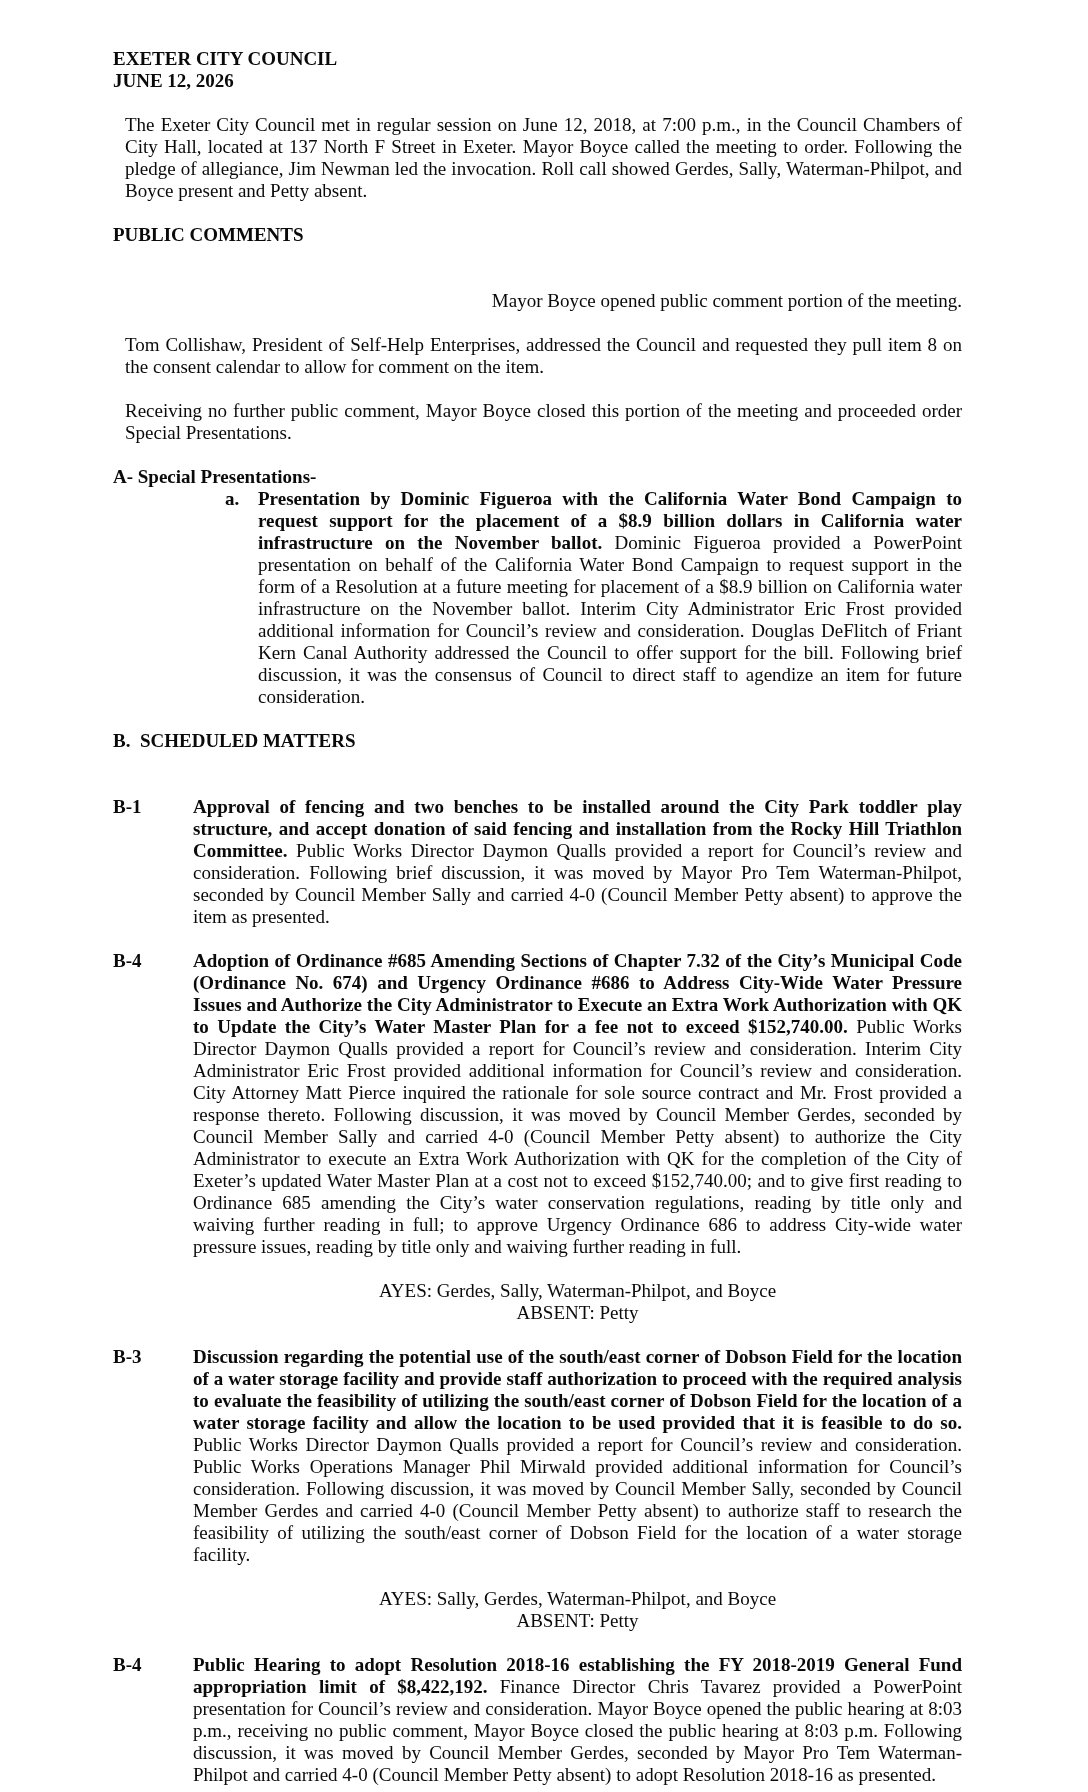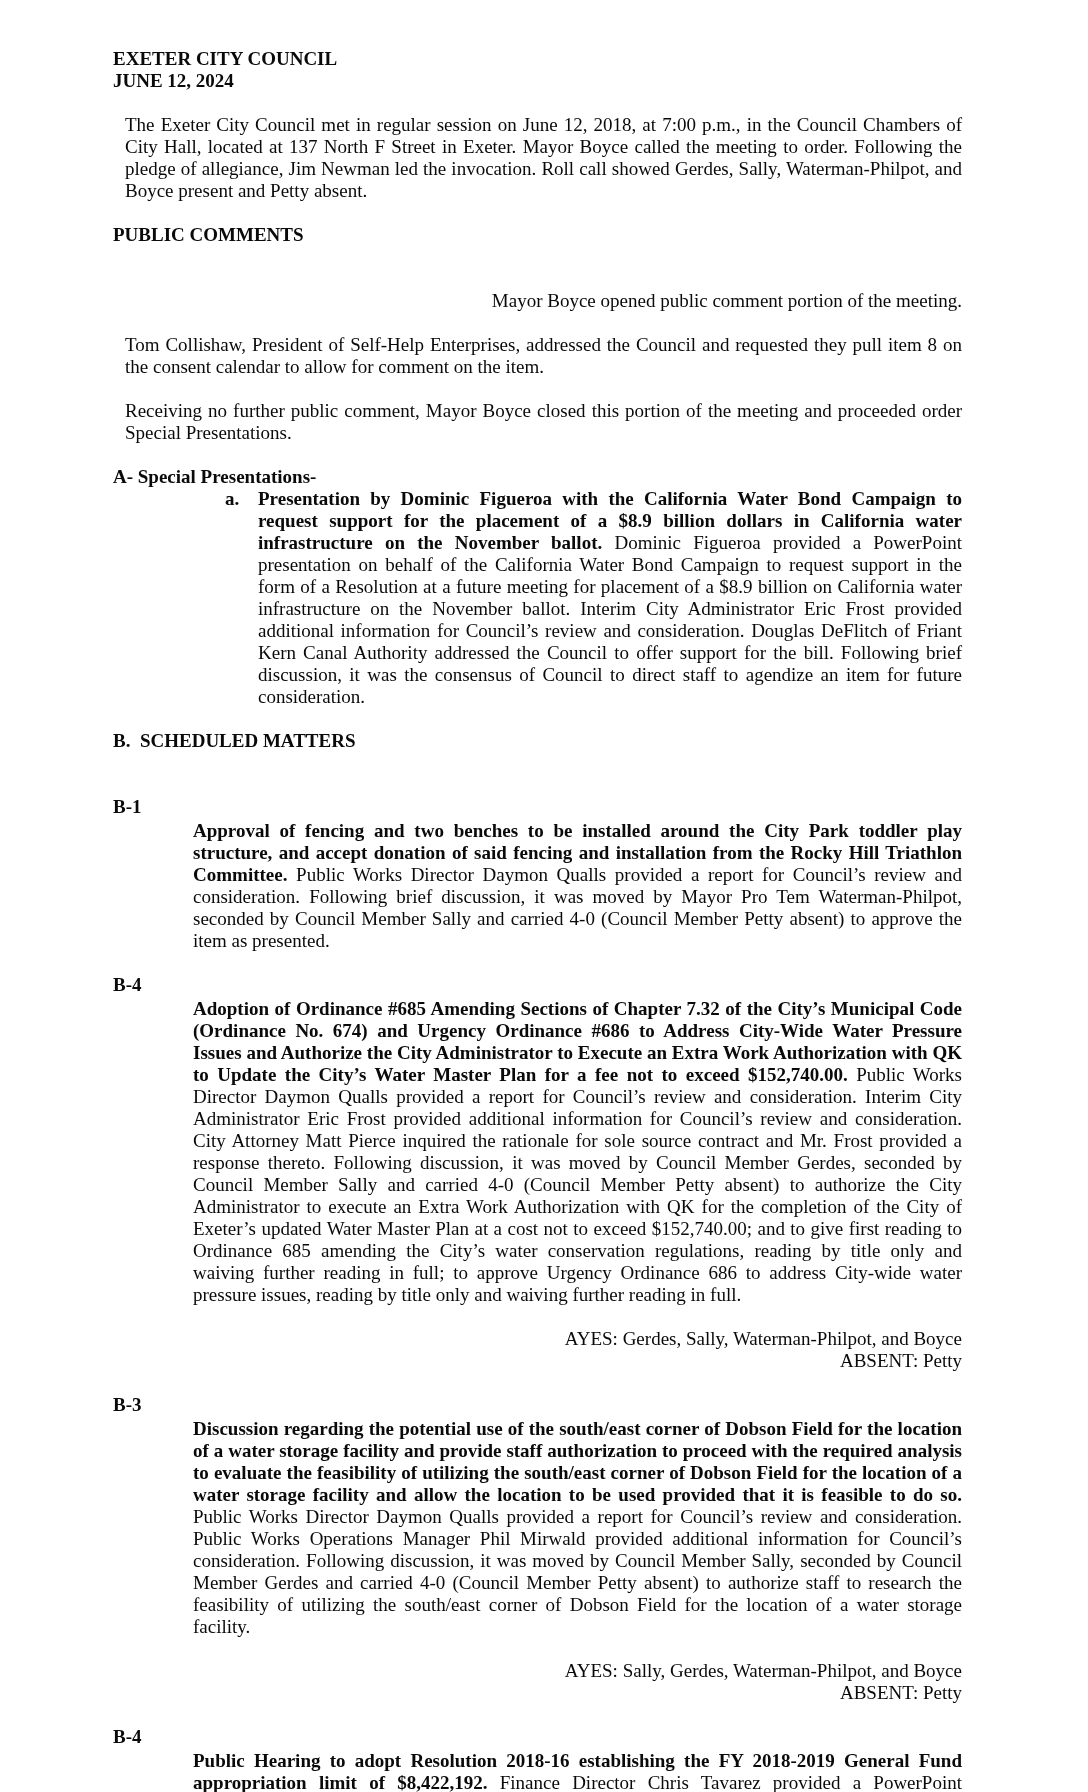--- a/index.html
+++ b/index.html
@@ -21,35 +21,35 @@
     background: #ffffff;
   }
   .bold { font-weight: bold; }
   p, .para { margin: 0 0 22px 12px; text-align: justify; }
   .no-just { text-align: right; }
   .heading { font-weight: bold; margin: 0 0 22px 0; }
   .tight { margin-bottom: 0; }
   .blank { height: 22px; }
   .item { display: flex; margin: 0 0 22px 0; }
   .item-label { flex: none; width: 80px; font-weight: bold; }
-  .item-content { flex: 1; min-width: 0; margin-top: 24px; }
+  .item-content { flex: 1; min-width: 0; }
   .item-body { margin: 0; text-align: justify; }
   .sub-item { display: flex; margin: 0 0 22px 112px; }
   .sub-label { flex: none; width: 33px; font-weight: bold; }
   .votes { margin-top: 22px; }
-  .vote-line { text-align: right; }
+  .vote-line { text-align: center; }
 </style>
 </head>
 <body>
 
 <div class="page">
 
   <div>
     <div class="bold">EXETER CITY COUNCIL</div>
-    <div class="bold">JUNE 12, 2024</div>
+    <div class="bold">JUNE 12, 2026</div>
   </div>
 
   <div class="blank"></div>
 
   <div>
     <p>The Exeter City Council met in regular session on June 12, 2018, at 7:00 p.m., in the Council Chambers of City Hall, located at 137 North F Street in Exeter.  Mayor Boyce called the meeting to order.  Following the pledge of allegiance, Jim Newman led the invocation.  Roll call showed Gerdes, Sally, Waterman-Philpot, and Boyce present and Petty absent.</p>
   </div>
 
   <div>
     <div class="heading">PUBLIC COMMENTS</div>

